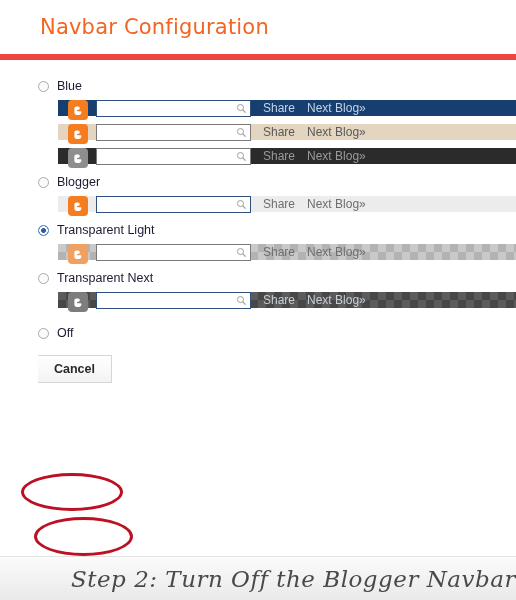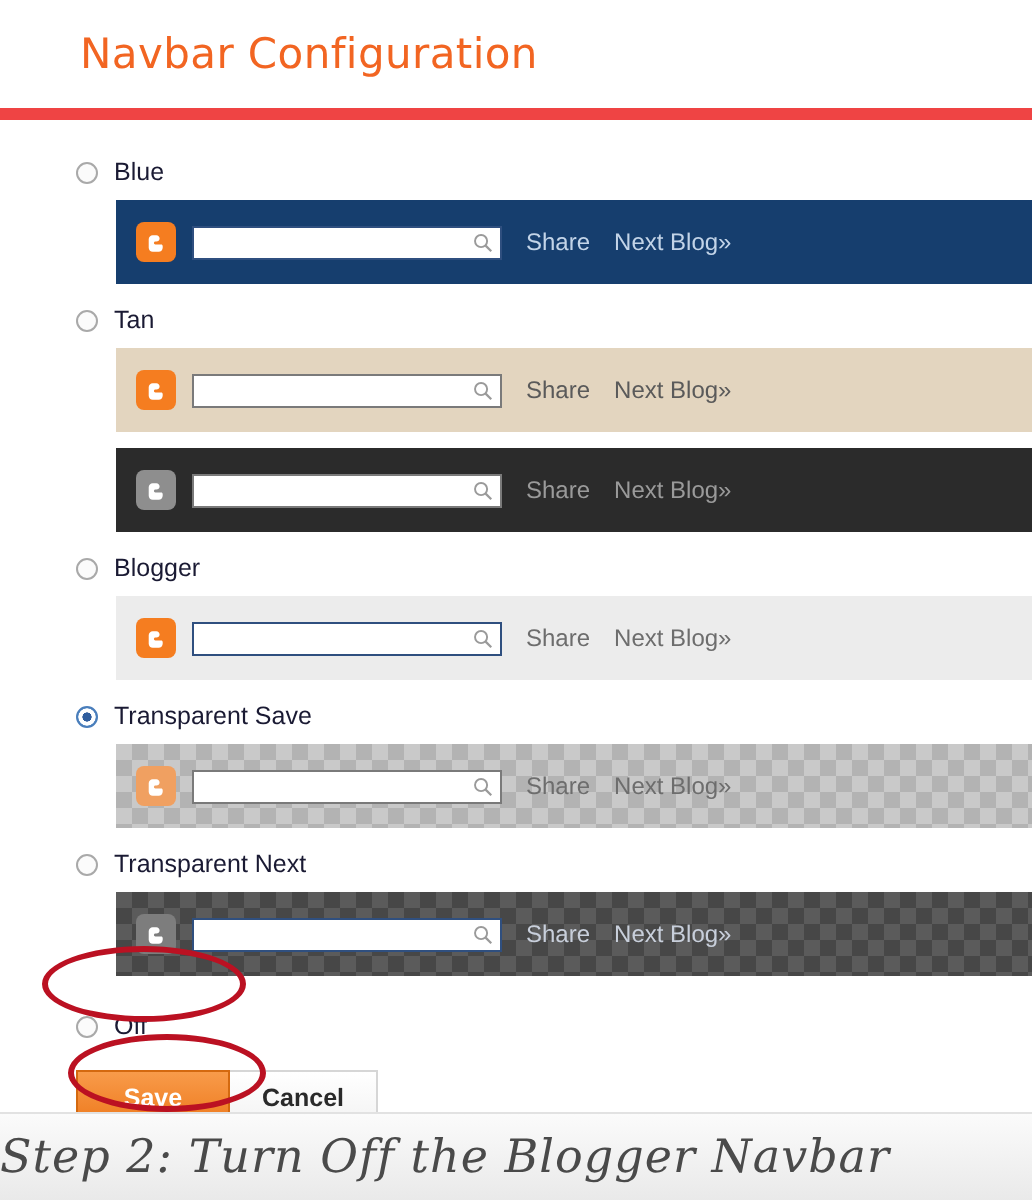--- a/index.html
+++ b/index.html
@@ -74,23 +74,22 @@
     margin-left: 8px;
     font-size: 12.5px;
     color: #1a1a33;
     font-family: "Liberation Sans", sans-serif;
     white-space: nowrap;
   }
 
   
   .navbar {
     margin-left: 58px;
-    height: 42px;
-    display: flex;
-    align-items: center;
+    height: 16px;
+    display: flex;
     padding-left: 10px;
     box-sizing: border-box;
     margin-top: 4px;
   }
   .nb-blue        { background: #163e6e; }
   .nb-tan         { background: #e3d5bf; }
   .nb-black       { background: #2b2b2b; }
   .nb-silver      { background: #ececec; }
   .nb-tlight {
     background-color: #c9c9c9;
@@ -208,21 +207,21 @@
   #caption-band {
     position: absolute;
     left: 0;
     top: 556px;
     width: 516px;
     height: 44px;
     background: linear-gradient(to bottom, #fbfbfb 0%, #f1f1f1 55%, #e9e9e9 100%);
     border-top: 1px solid #e2e2e2;
     display: flex;
     align-items: center;
-    justify-content: flex-start;
+    justify-content: flex-end;
   }
   #caption-text {
     font-family: "DejaVu Serif", serif;
     font-style: italic;
     font-size: 23px;
     color: #4a4a4a;
     letter-spacing: 0.5px;
     white-space: nowrap;
   }
 </style>
@@ -255,24 +254,20 @@
             </svg>
         </span>
         <span class="nb-links lk-light">
           <span>Share</span>
           <span>Next Blog»</span>
         </span>
       </div>
     </div>
 
     <div class="option">
-      <div class="opt-head">
-        <span class="radio"></span>
-        <span class="opt-label">Tan</span>
-      </div>
       <div class="navbar nb-tan">
         <span class="blogger-icon bi-orange">
           <svg width="13" height="13" viewBox="0 0 16 16">
               <path fill="#ffffff" d="M5.4 3.2h2.2c1.1 0 2 .9 2 2s-.9 1.9-2 1.9H7c-.5 0-.9.4-.9.9s.4.9.9.9h3.6c.5 0 .9.4.9.9v1.1c0 1.4-1.1 2.5-2.5 2.5H5.4c-1.4 0-2.5-1.1-2.5-2.5V5.7c0-1.4 1.1-2.5 2.5-2.5z"></path>
             </svg>
         </span>
         <span class="nb-search plain">
           <svg width="11" height="11" viewBox="0 0 16 16">
               <circle cx="6.6" cy="6.6" r="4.4" fill="none" stroke="#9a9a9a" stroke-width="1.4"></circle>
               <line x1="9.9" y1="9.9" x2="14" y2="14" stroke="#9a9a9a" stroke-width="1.6"></line>
@@ -325,21 +320,21 @@
         <span class="nb-links lk-medium">
           <span>Share</span>
           <span>Next Blog»</span>
         </span>
       </div>
     </div>
 
     <div class="option">
       <div class="opt-head">
         <span class="radio checked"></span>
-        <span class="opt-label">Transparent Save</span>
+        <span class="opt-label">Transparent Light</span>
       </div>
       <div class="navbar nb-tlight">
         <span class="blogger-icon bi-orange-t">
           <svg width="13" height="13" viewBox="0 0 16 16">
               <path fill="#ffffff" d="M5.4 3.2h2.2c1.1 0 2 .9 2 2s-.9 1.9-2 1.9H7c-.5 0-.9.4-.9.9s.4.9.9.9h3.6c.5 0 .9.4.9.9v1.1c0 1.4-1.1 2.5-2.5 2.5H5.4c-1.4 0-2.5-1.1-2.5-2.5V5.7c0-1.4 1.1-2.5 2.5-2.5z"></path>
             </svg>
         </span>
         <span class="nb-search plain">
           <svg width="11" height="11" viewBox="0 0 16 16">
               <circle cx="6.6" cy="6.6" r="4.4" fill="none" stroke="#9a9a9a" stroke-width="1.4"></circle>
@@ -380,21 +375,20 @@
     <div class="option" style="margin-top:15px;">
       <div class="opt-head">
         <span class="radio"></span>
         <span class="opt-label">Off</span>
       </div>
     </div>
 
   </div>
 
   <div id="buttons">
-    <div id="save-button">Save</div>
     <div id="cancel-button">Cancel</div>
   </div>
 
 </div>
 
 <div class="annot" id="annot-off"></div>
 <div class="annot" id="annot-save"></div>
 
 <div id="caption-band">
   <div id="caption-text">Step 2: Turn Off the Blogger Navbar</div>

